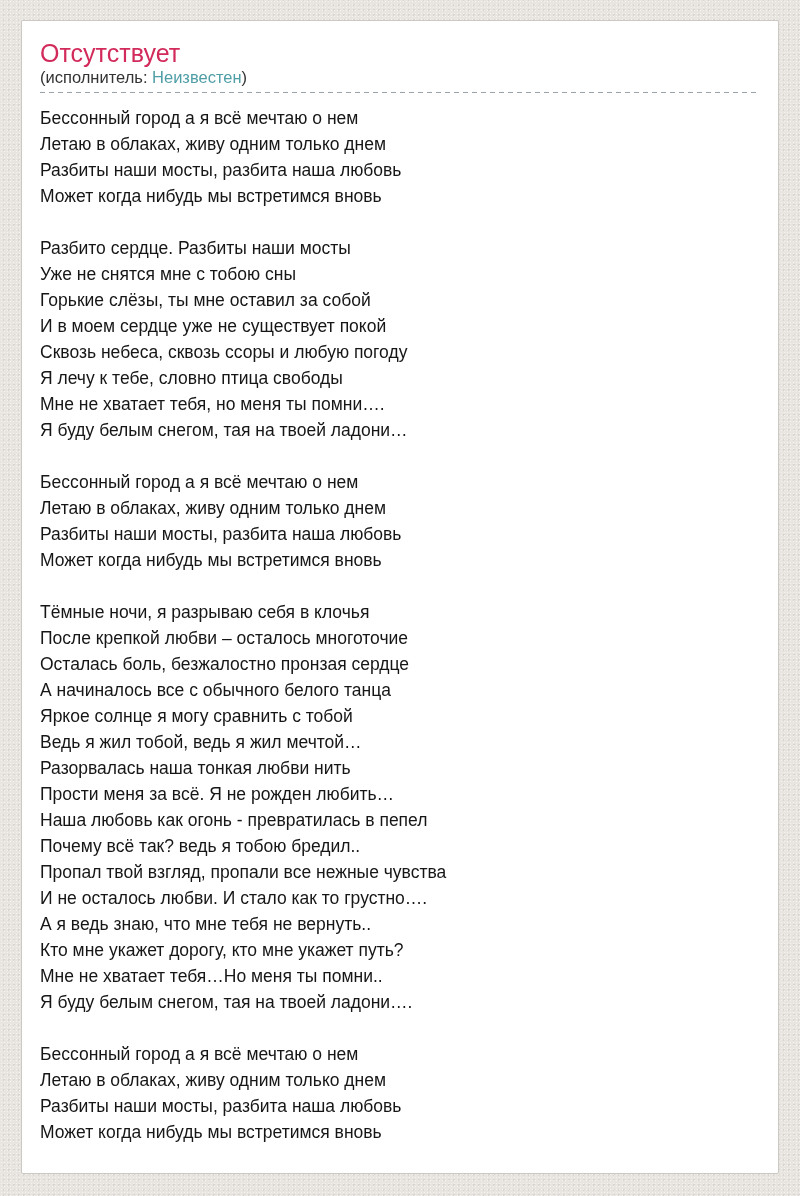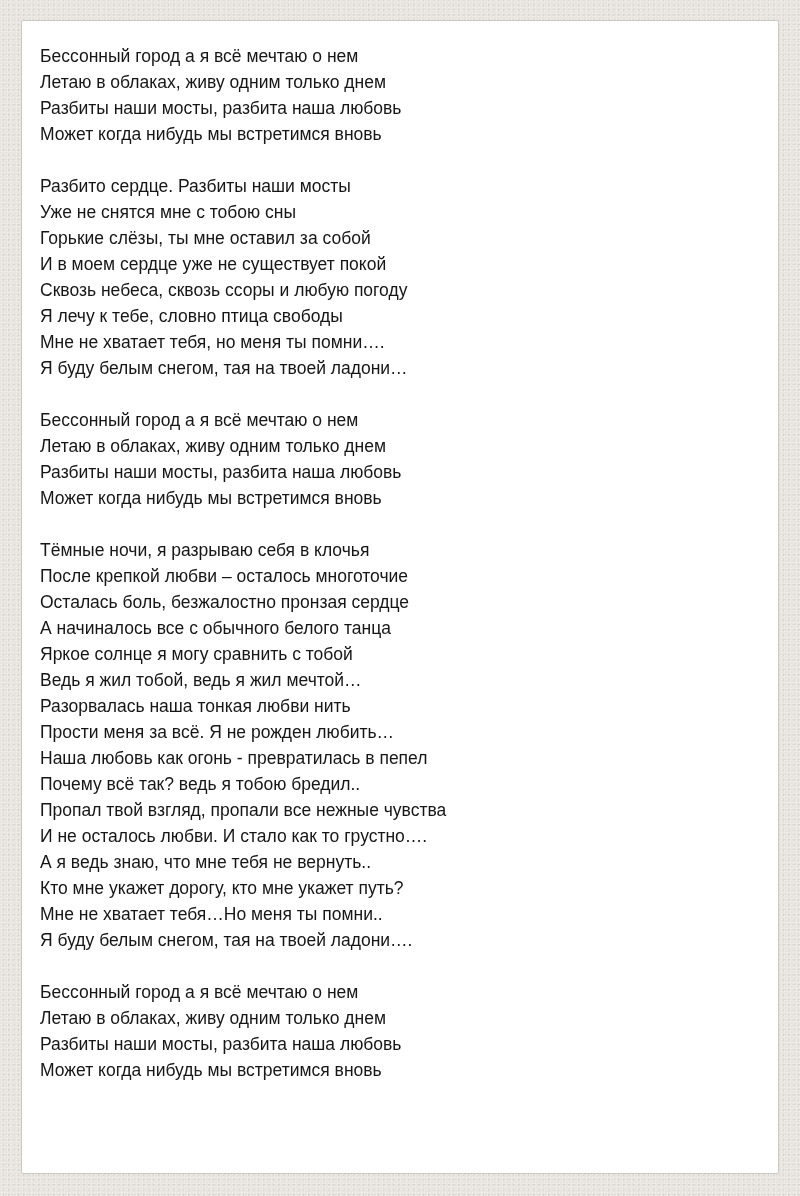--- a/index.html
+++ b/index.html
@@ -54,35 +54,40 @@
   }
   .divider{
     height:2px;
     margin-top:4px;
     background-image:repeating-linear-gradient(to right,var(--divider) 0 5px,transparent 5px 9px);
     background-size:9px 1px;
     background-position:0 bottom;
     background-repeat:repeat-x;
   }
   .lyrics{
-    margin-top:4px;
+    margin-top:12px;
     font-size:17.5px;
     line-height:26px;
     color:var(--lyrics-text);
   }
   .stanza{
     white-space:pre-line;
     margin:0 0 26px 0;
   }
 </style>
 </head>
 <body>
 
 <div class="page">
   <div class="card">
+    <div class="header">
+      <h1 class="title">Отсутствует</h1>
+      <div class="subtitle"><span>(исполнитель: </span><a class="artist-link" href="#">Неизвестен</a><span>)</span></div>
+      <div class="divider"></div>
+    </div>
     <div class="lyrics">
         <div class="stanza">Бессонный город а я всё мечтаю о нем
 Летаю в облаках, живу одним только днем
 Разбиты наши мосты, разбита наша любовь
 Может когда нибудь мы встретимся вновь</div>
         <div class="stanza">Разбито сердце. Разбиты наши мосты
 Уже не снятся мне с тобою сны
 Горькие слёзы, ты мне оставил за собой
 И в моем сердце уже не существует покой
 Сквозь небеса, сквозь ссоры и любую погоду

